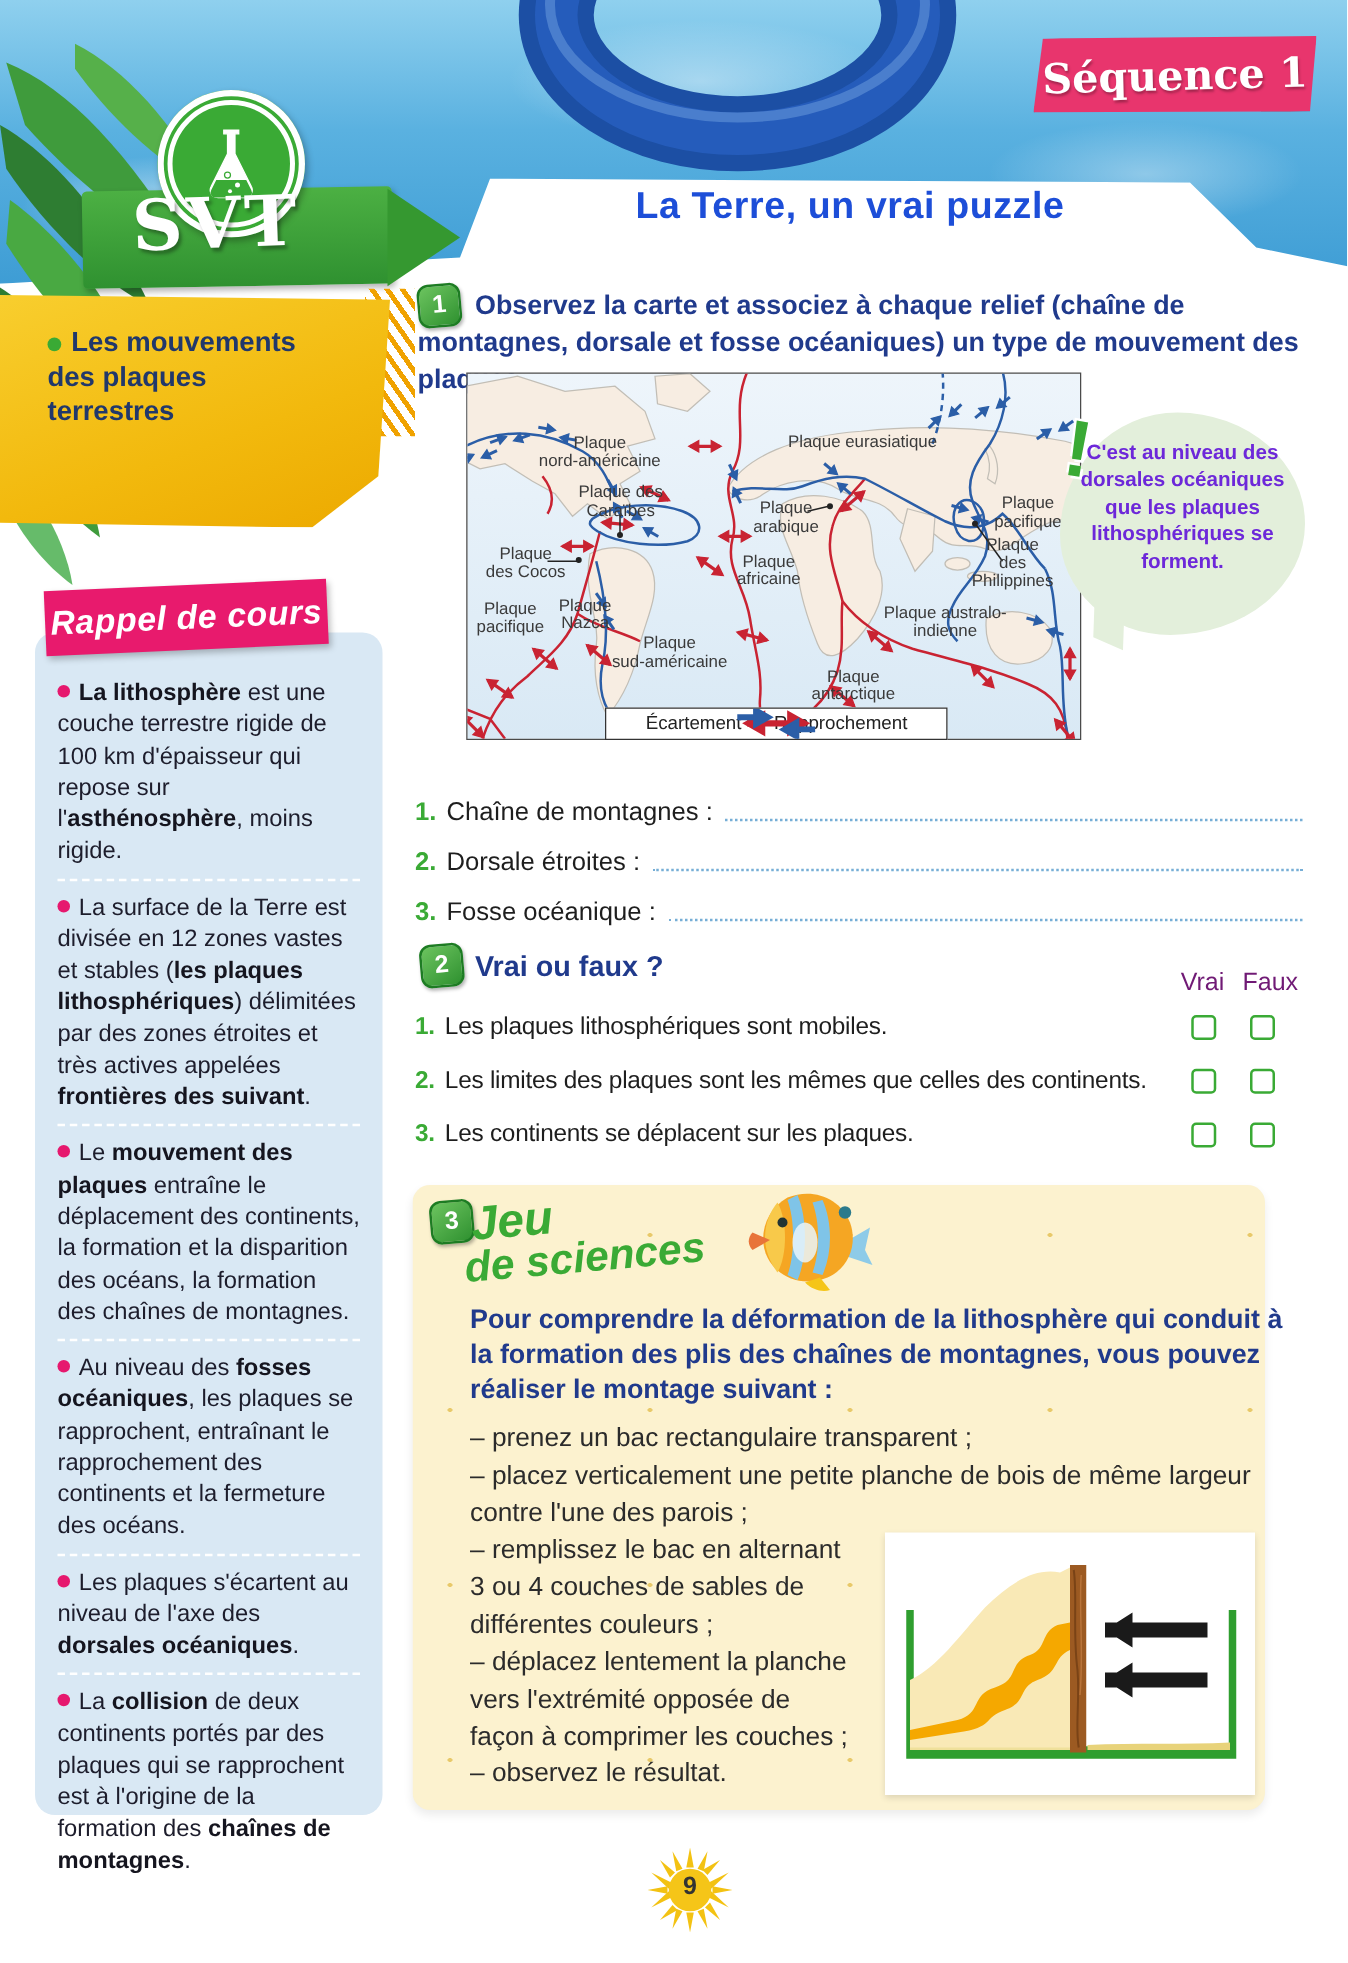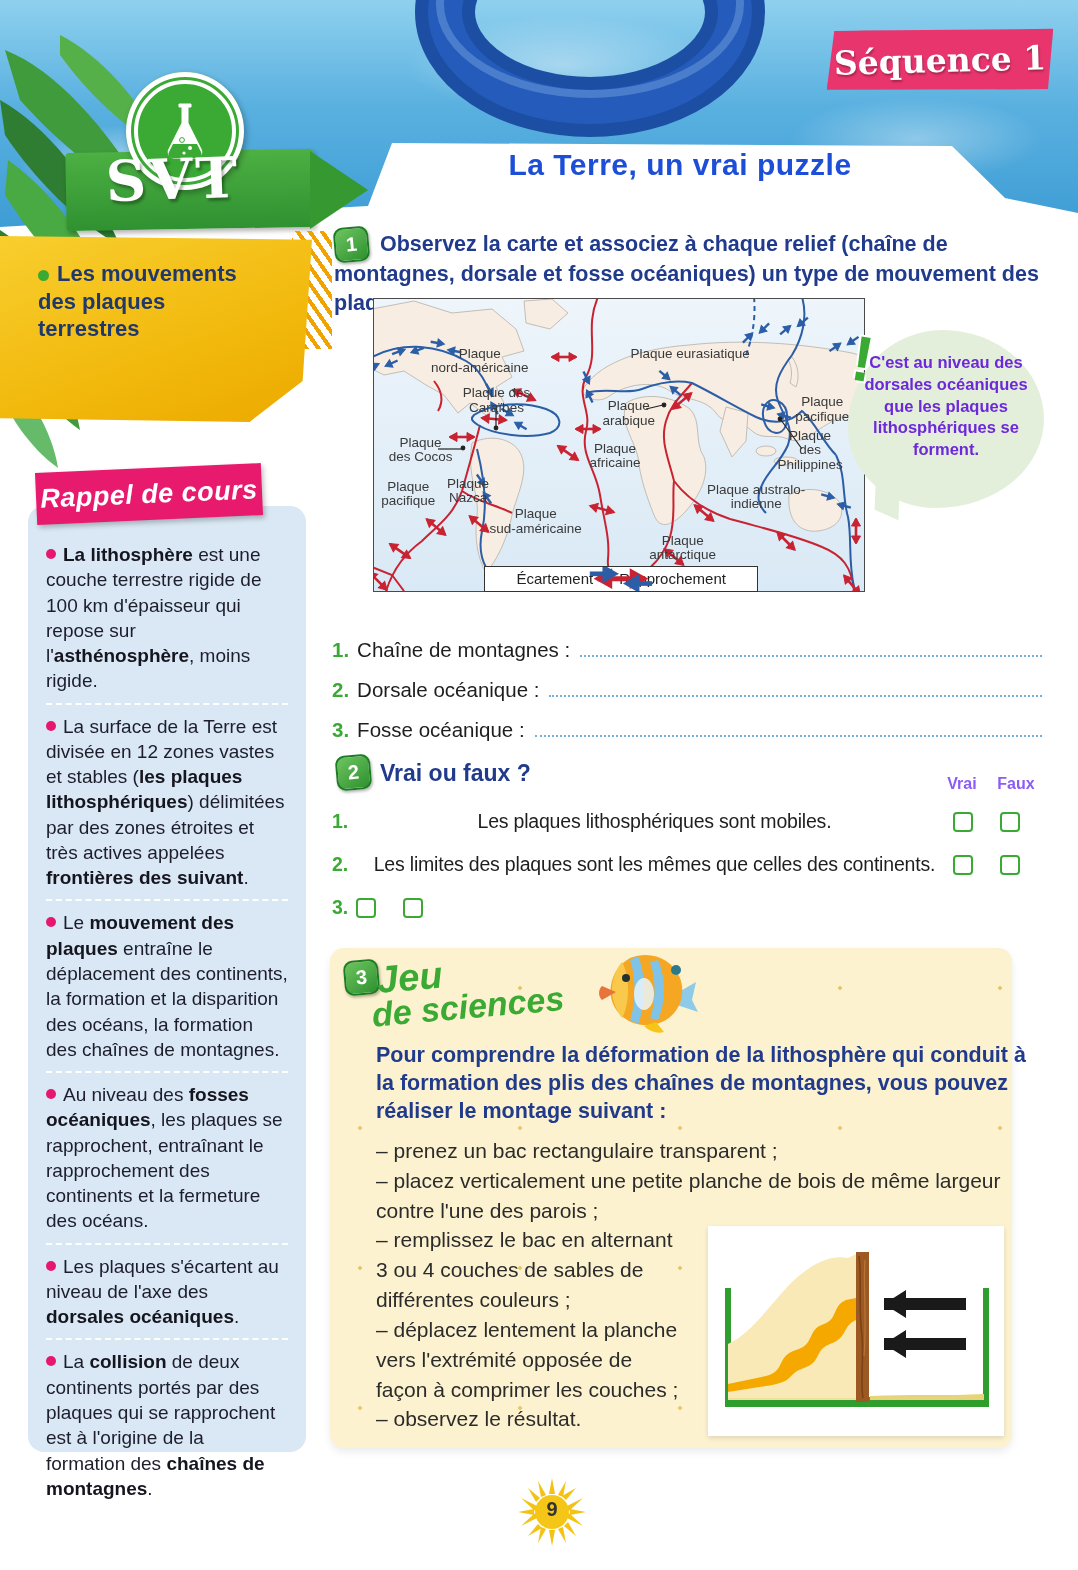--- a/index.html
+++ b/index.html
@@ -86,26 +86,26 @@
      margin-right:7px;position:relative;top:-2px;}
   .bullet b{font-weight:bold;color:#15151f;}
   
   #questions{position:absolute;left:332px;top:622px;width:710px;}
   .qrow{display:flex;align-items:flex-end;height:40px;font-size:20.5px;}
   .qrow .qnum{color:#3aaa35;font-weight:bold;margin-right:8px;}
   .qrow .qlabel{color:#1e1e1e;white-space:nowrap;margin-right:10px;}
   .qrow .qline{flex:1;border-bottom:2.5px dotted #76aed6;margin-bottom:5px;}
   
   #ex2-title{position:absolute;left:380px;top:760px;font-weight:bold;font-size:23px;color:#203a8c;}
-  #vf-head{position:absolute;left:940px;top:775px;display:flex;gap:10px;font-size:16px;color:#8b5cf6;font-weight:bold;}
+  #vf-head{position:absolute;left:940px;top:775px;display:flex;gap:10px;font-size:20px;color:#701a75;}
   #vf-head span{width:44px;text-align:center;}
   #vf-rows{position:absolute;left:332px;top:800px;width:688px;}
   .vfrow{display:flex;align-items:center;height:43px;font-size:19.5px;color:#1e1e1e;letter-spacing:-.2px;}
   .vfrow .qnum{color:#3aaa35;font-weight:bold;margin-right:8px;}
-  .vfrow .vtext{flex:1;white-space:nowrap;text-align:center;}
+  .vfrow .vtext{flex:1;white-space:nowrap;}
   .checkbox{width:16px;height:16px;border:2.5px solid #3aaa35;border-radius:4px;background:#fff;}
   .vfrow .checkbox + .checkbox{margin-left:27px;}
   
   #jeu{position:absolute;left:330px;top:948px;width:682px;height:500px;background:#fcf2cf;border-radius:14px;
      background-image:radial-gradient(circle 2px at 30px 40px,#e8c96a 90%,transparent),
        radial-gradient(circle 1.5px at 80px 110px,#e8c96a 90%,transparent);
      background-size:160px 140px,120px 90px;box-shadow:0 4px 8px rgba(0,0,0,.08);}
   #jeu-title{position:absolute;left:48px;top:6px;color:#3aaa35;font-weight:bold;font-style:italic;
      transform:rotate(-5deg);line-height:.95;}
   #jeu-title .l1{font-size:38px;}
@@ -330,21 +330,21 @@
   <div id="excl">!</div>
 
   <div id="questions">
       <div class="qrow">
         <span class="qnum">1.</span>
         <span class="qlabel">Chaîne de montagnes :</span>
         <span class="qline"></span>
       </div>
       <div class="qrow">
         <span class="qnum">2.</span>
-        <span class="qlabel">Dorsale océanique :</span>
+        <span class="qlabel">Dorsale étroites :</span>
         <span class="qline"></span>
       </div>
       <div class="qrow">
         <span class="qnum">3.</span>
         <span class="qlabel">Fosse océanique :</span>
         <span class="qline"></span>
       </div>
     </div>
 
   <div class="numbadge" style="left:336px;top:755px;">
@@ -363,20 +363,21 @@
         <span class="checkbox"></span>
       </div>
       <div class="vfrow">
         <span class="qnum">2.</span>
         <span class="vtext">Les limites des plaques sont les mêmes que celles des continents.</span>
         <span class="checkbox"></span>
         <span class="checkbox"></span>
       </div>
       <div class="vfrow">
         <span class="qnum">3.</span>
+        <span class="vtext">Les continents se déplacent sur les plaques.</span>
         <span class="checkbox"></span>
         <span class="checkbox"></span>
       </div>
     </div>
 
   <div id="rappel-banner">
     <span>Rappel de cours</span>
   </div>
   <div id="rappel-box">
     <div id="bullets">

